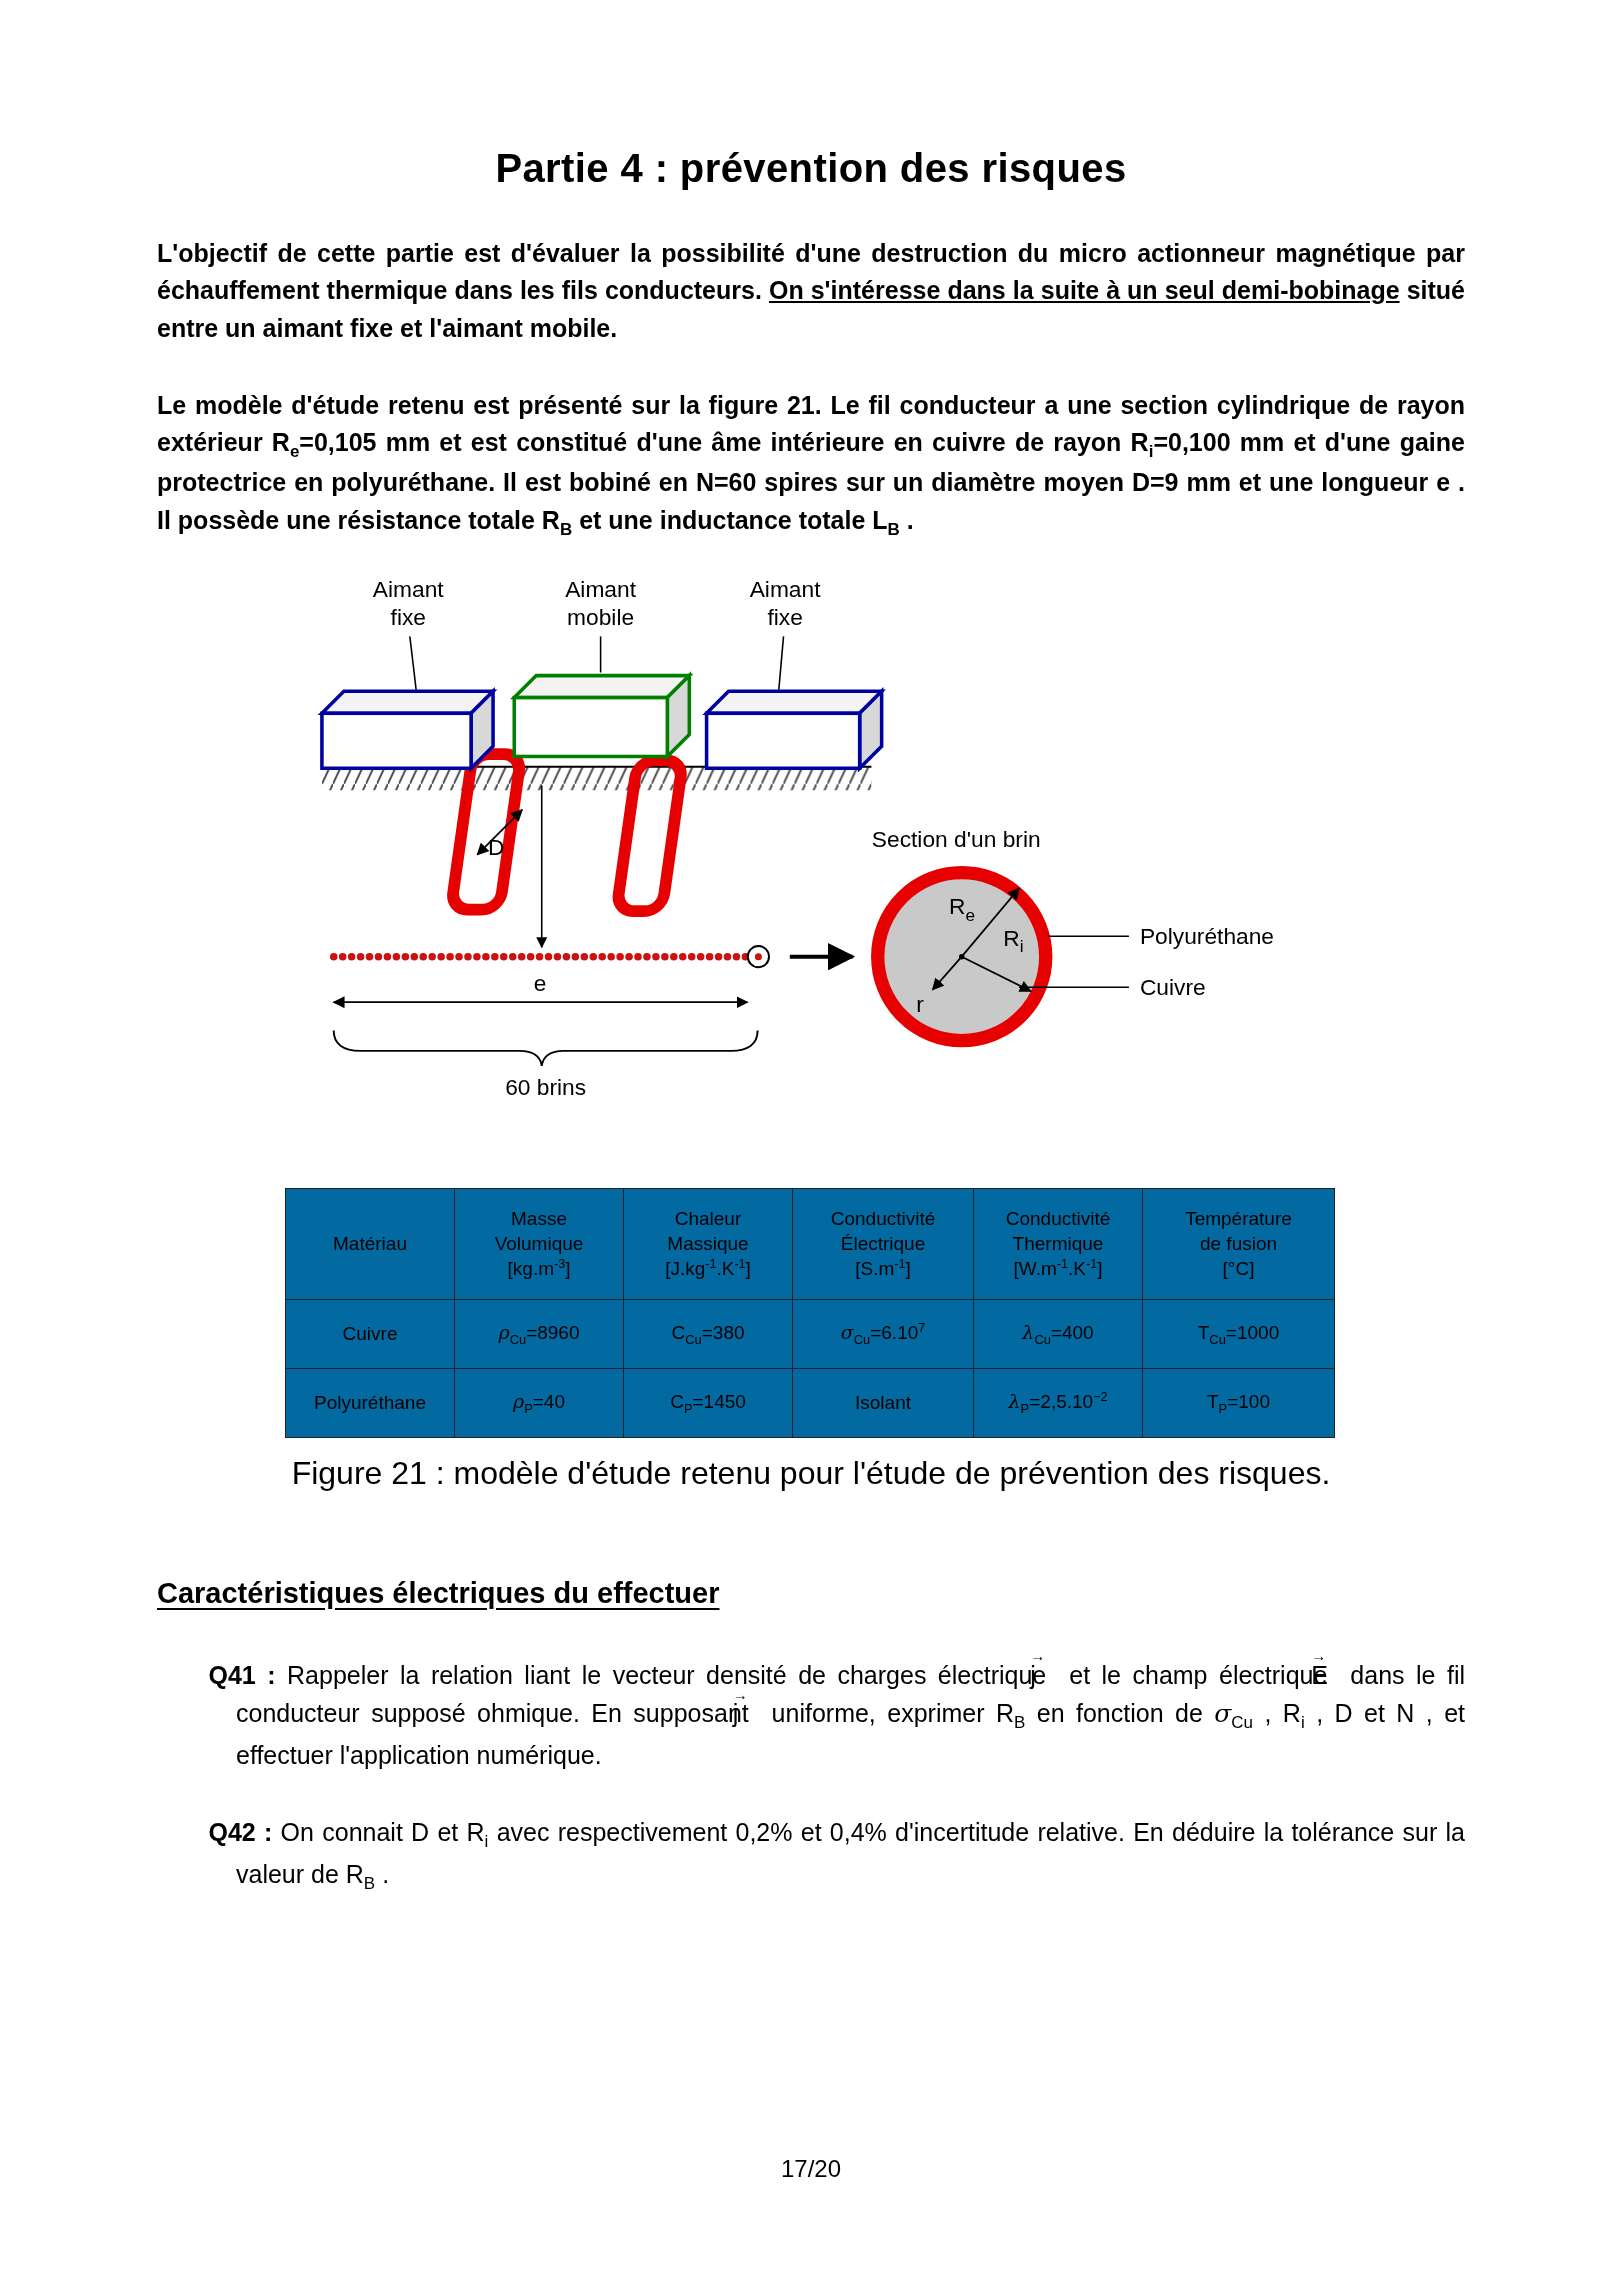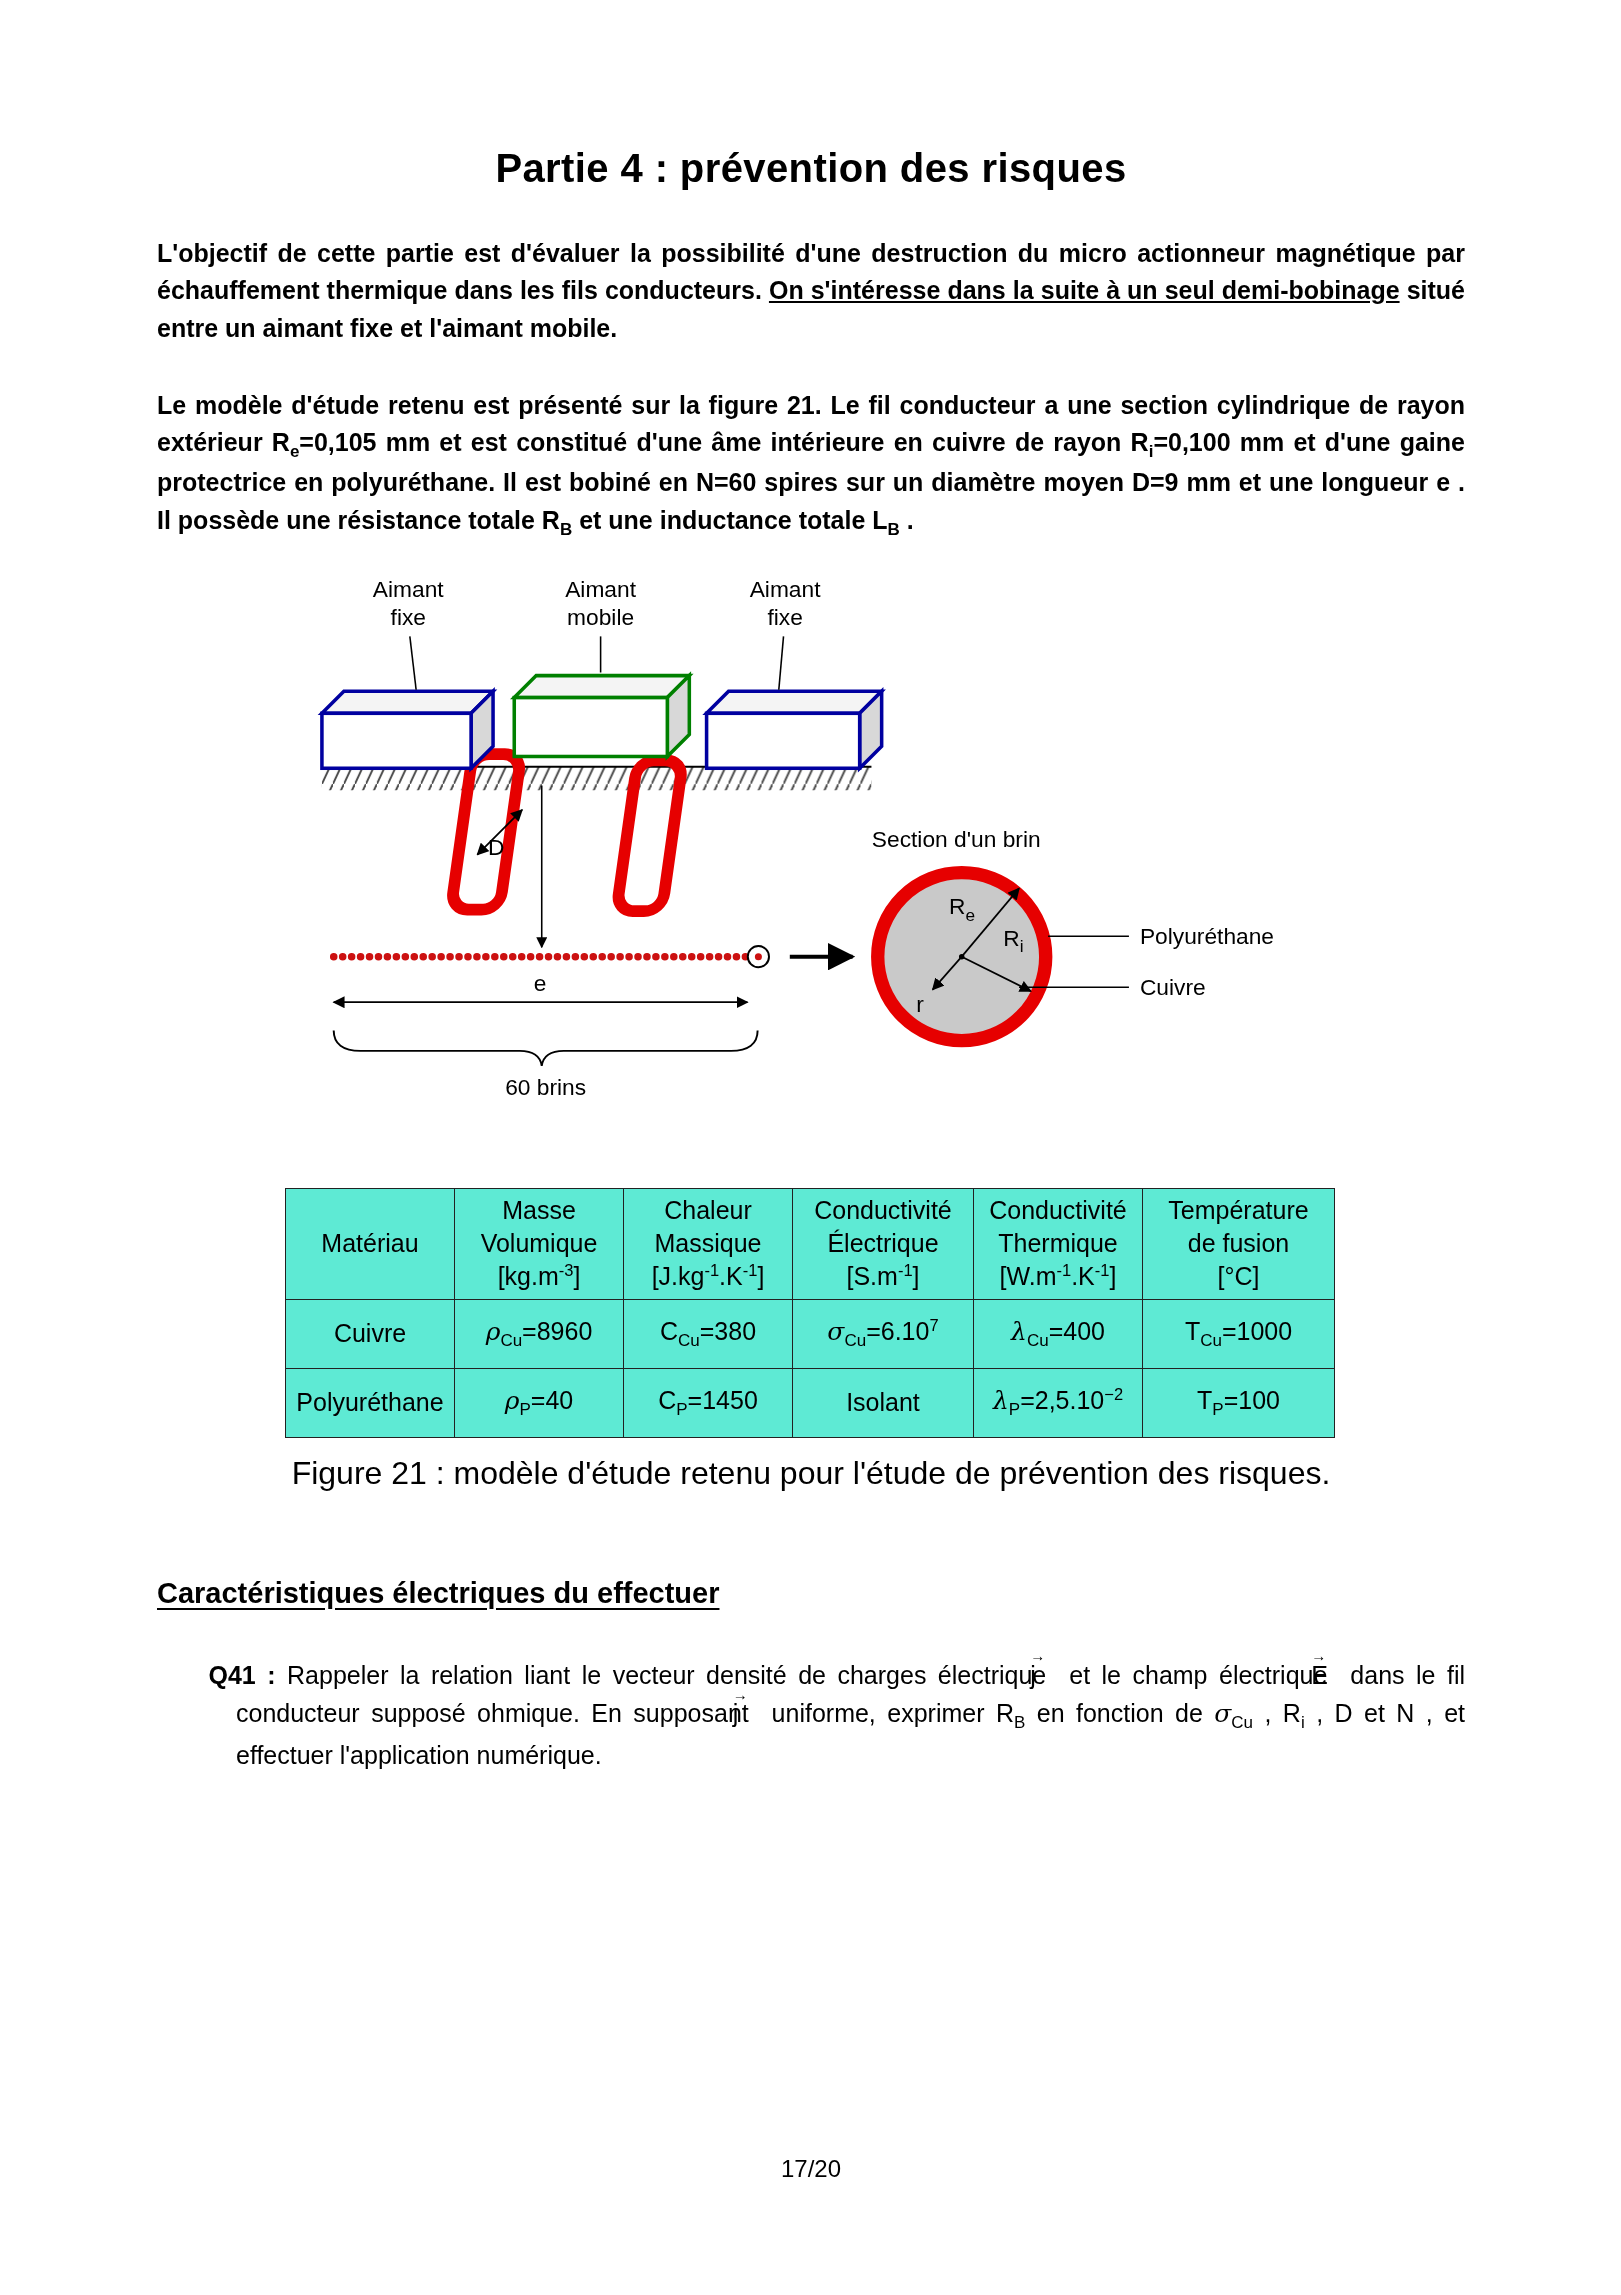--- a/index.html
+++ b/index.html
@@ -13,21 +13,21 @@
   .p2{margin-top:40px;font-weight:bold;}
   .u{text-decoration:underline;}
   sub{font-size:68%;}
   sup{font-size:66%;}
   .it{font-family:"DejaVu Serif",serif;font-style:italic;}
   .vec{display:inline-block;position:relative;margin-top:-0.2em;}
   .vec::after{content:"\2192";position:absolute;left:55%;transform:translateX(-50%);top:-0.72em;font-size:0.6em;}
   figure{margin:30px 0 0 0;}
   svg text{font-family:"Liberation Sans",sans-serif;font-size:29px;fill:#000;}
   table{border-collapse:collapse;margin:36px 0 0 128px;table-layout:fixed;}
-  th,td{border:1.6px solid #222;text-align:center;vertical-align:middle;font-weight:normal;font-size:25px;padding:4.7px 3.1px;background:#5eead4;}
+  th,td{border:1.6px solid #222;text-align:center;vertical-align:middle;font-weight:normal;font-size:19px;padding:4.7px 3.1px;background:#0369a1;}
   th{height:111px;}
   td{height:69px;}
   .th-line{line-height:1.32;}
   .caption{text-align:center;font-size:32px;margin-top:17.3px;}
   .heading{margin-top:85px;font-size:29px;font-weight:bold;text-decoration:underline;text-underline-offset:4.7px;}
   .question{margin-top:46px;padding-left:79px;text-indent:-27.5px;font-size:25px;line-height:1.53;text-align:justify;}
   .question + .question{margin-top:38px;}
   .qlabel{font-weight:bold;}
   .pagenum{position:absolute;top:2155px;left:0;width:100%;text-align:center;font-size:24px;}
 </style>
@@ -181,18 +181,19 @@
       </tr>
     </tbody>
       </table>
 
     <div class="caption">Figure 21 : modèle d'étude retenu pour l'étude de prévention des risques.</div>
 
     <h2 class="heading">Caractéristiques électriques du effectuer</h2>
 
     <p class="question"><span class="qlabel">Q41 :</span><span> Rappeler la relation liant le vecteur densité de charges électrique <span class="vec">j</span> et le champ électrique <span class="vec">E</span> dans le fil conducteur supposé ohmique. En supposant <span class="vec">j</span> uniforme, exprimer R<sub>B</sub> en fonction de <span class="it">σ</span><sub>Cu</sub> , R<sub>i</sub> , D et N , et effectuer l'application numérique.</span></p>
 
+    <p class="question"><span class="qlabel">Q42 :</span><span> On connait D et R<sub>i</sub> avec respectivement 0,2% et 0,4% d'incertitude relative. En déduire la tolérance sur la valeur de R<sub>B</sub> .</span></p>
 
   </div>
 
   <div class="pagenum">17/20</div>
 </div>
 
 
 </body></html>

